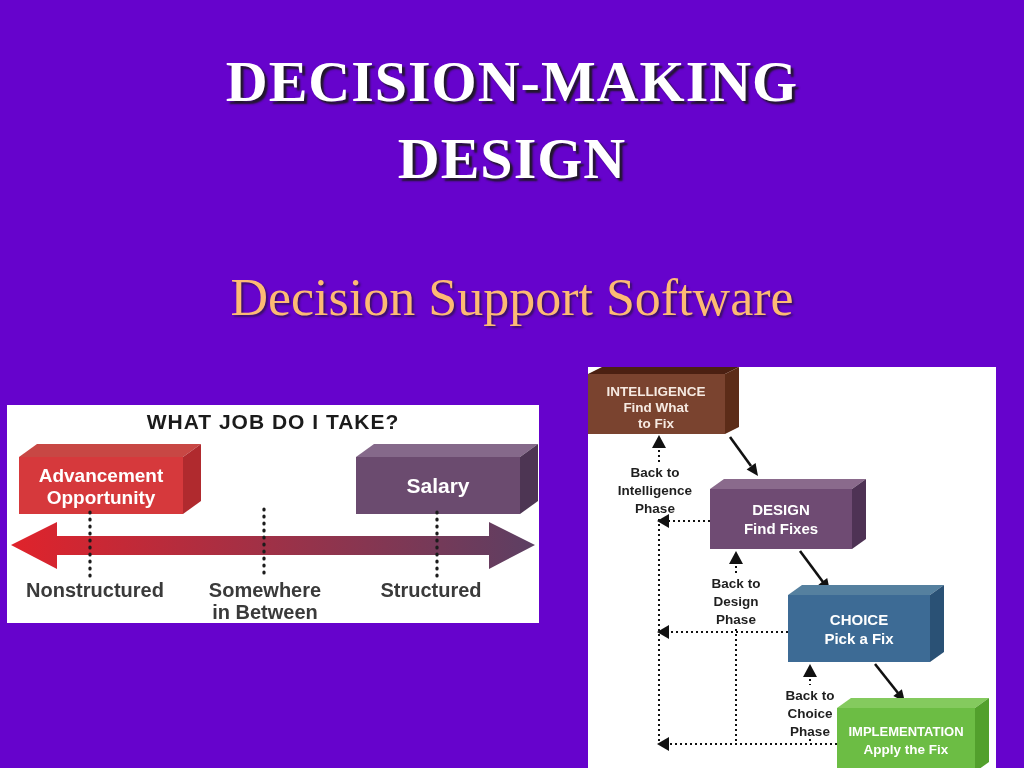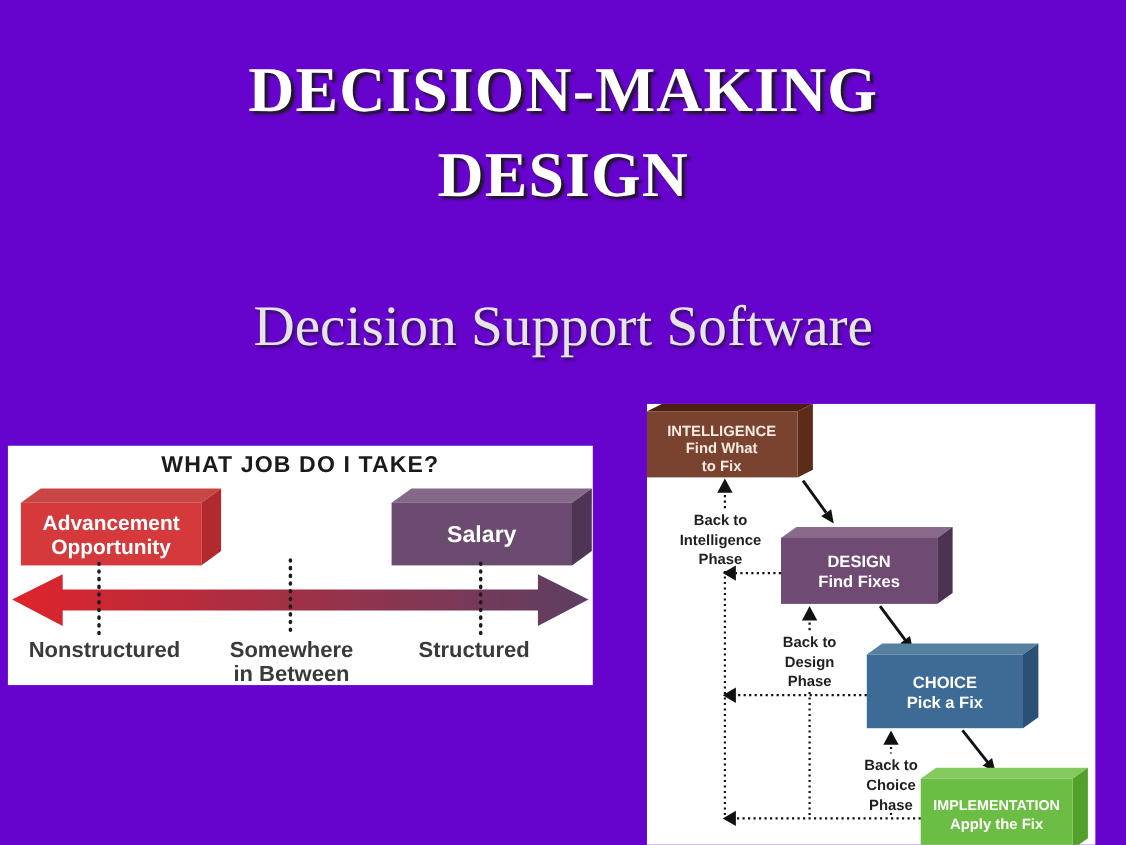--- a/index.html
+++ b/index.html
@@ -2,21 +2,21 @@
 <html><head>
 <meta charset="utf-8">
 <style>
   html,body{margin:0;padding:0;}
   body{width:1024px;height:768px;background:#6603CC;position:relative;overflow:hidden;
        font-family:"Liberation Sans", sans-serif;}
   .slide{position:absolute;inset:0;margin-top:24px;}
   .title{position:absolute;top:20px;left:0;right:0;text-align:center;color:#fff;
          font-family:"Liberation Serif", serif;font-weight:bold;font-size:58px;line-height:1.32;
          text-shadow:3px 3px 2px rgba(25,25,25,0.9);letter-spacing:1px;}
-  .subtitle{position:absolute;top:243px;left:0;right:0;text-align:center;color:#e5e5e5;
+  .subtitle{position:absolute;top:243px;left:0;right:0;text-align:center;color:#fdba74;
             font-family:"Liberation Serif", serif;font-size:52px;line-height:1.2;
             text-shadow:2px 2px 2px rgba(25,25,25,0.55);}
   .panel{position:absolute;}
   svg text{font-family:"Liberation Sans", sans-serif;font-weight:bold;}
 </style>
 </head>
 <body>
 
 <div class="slide">
 

